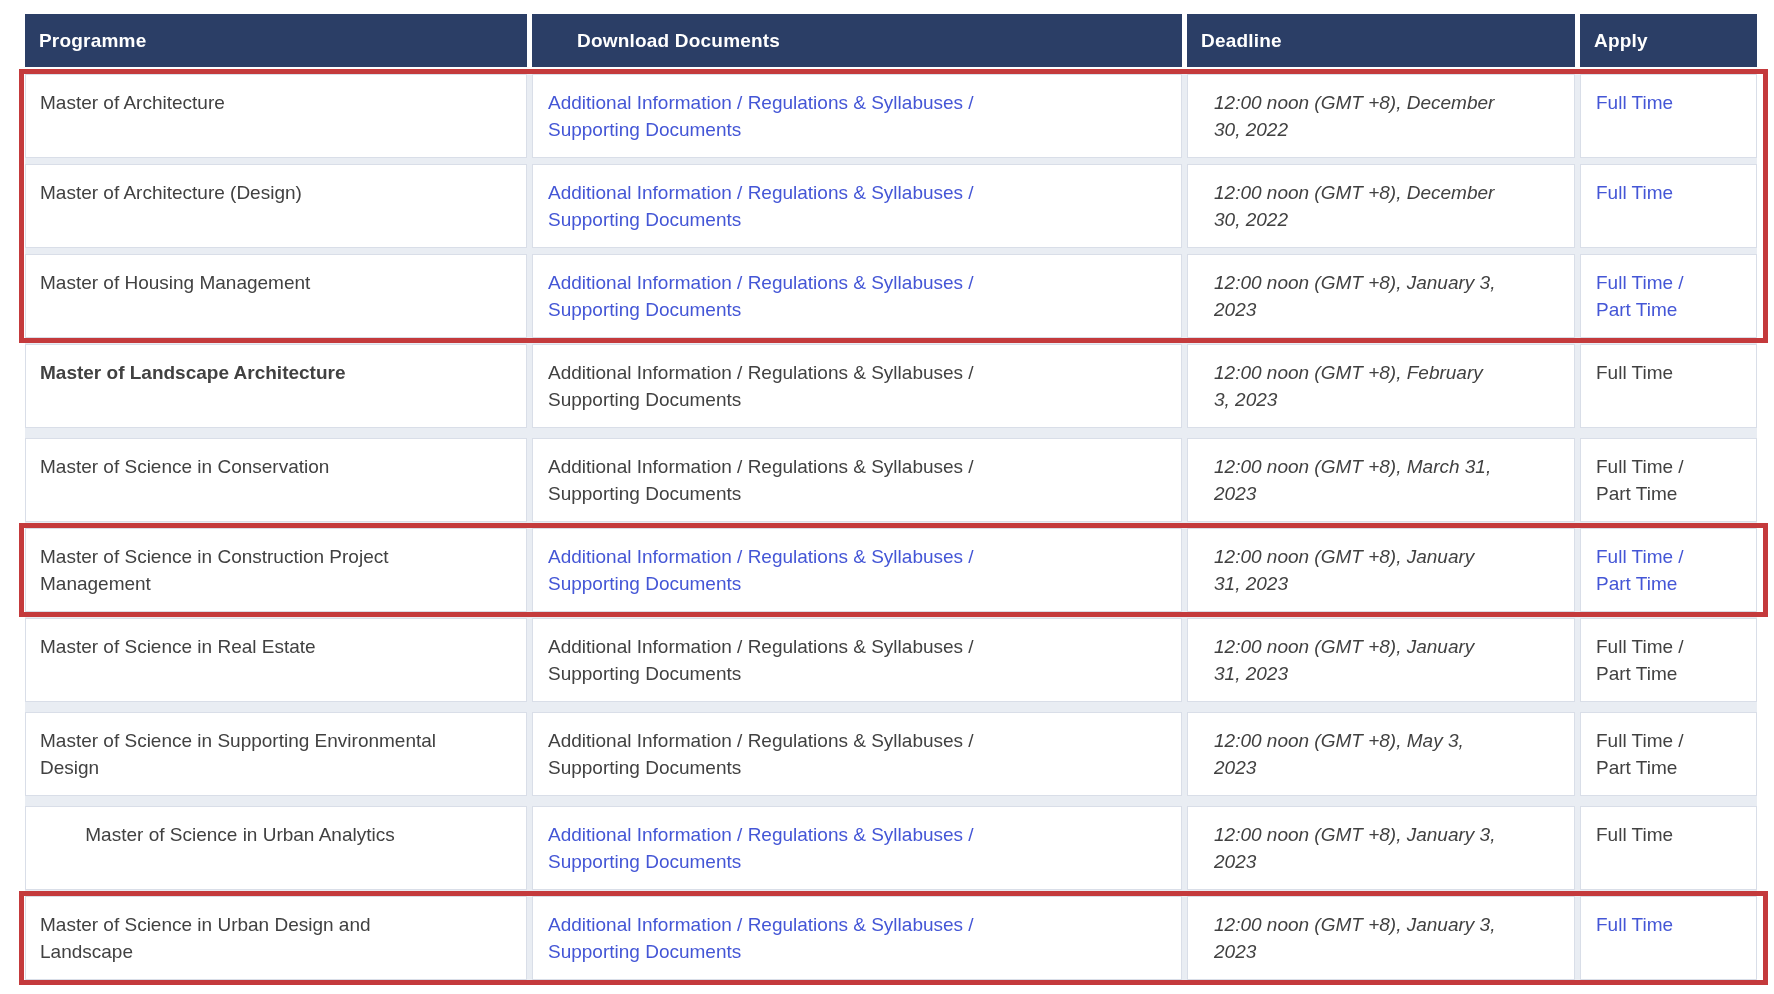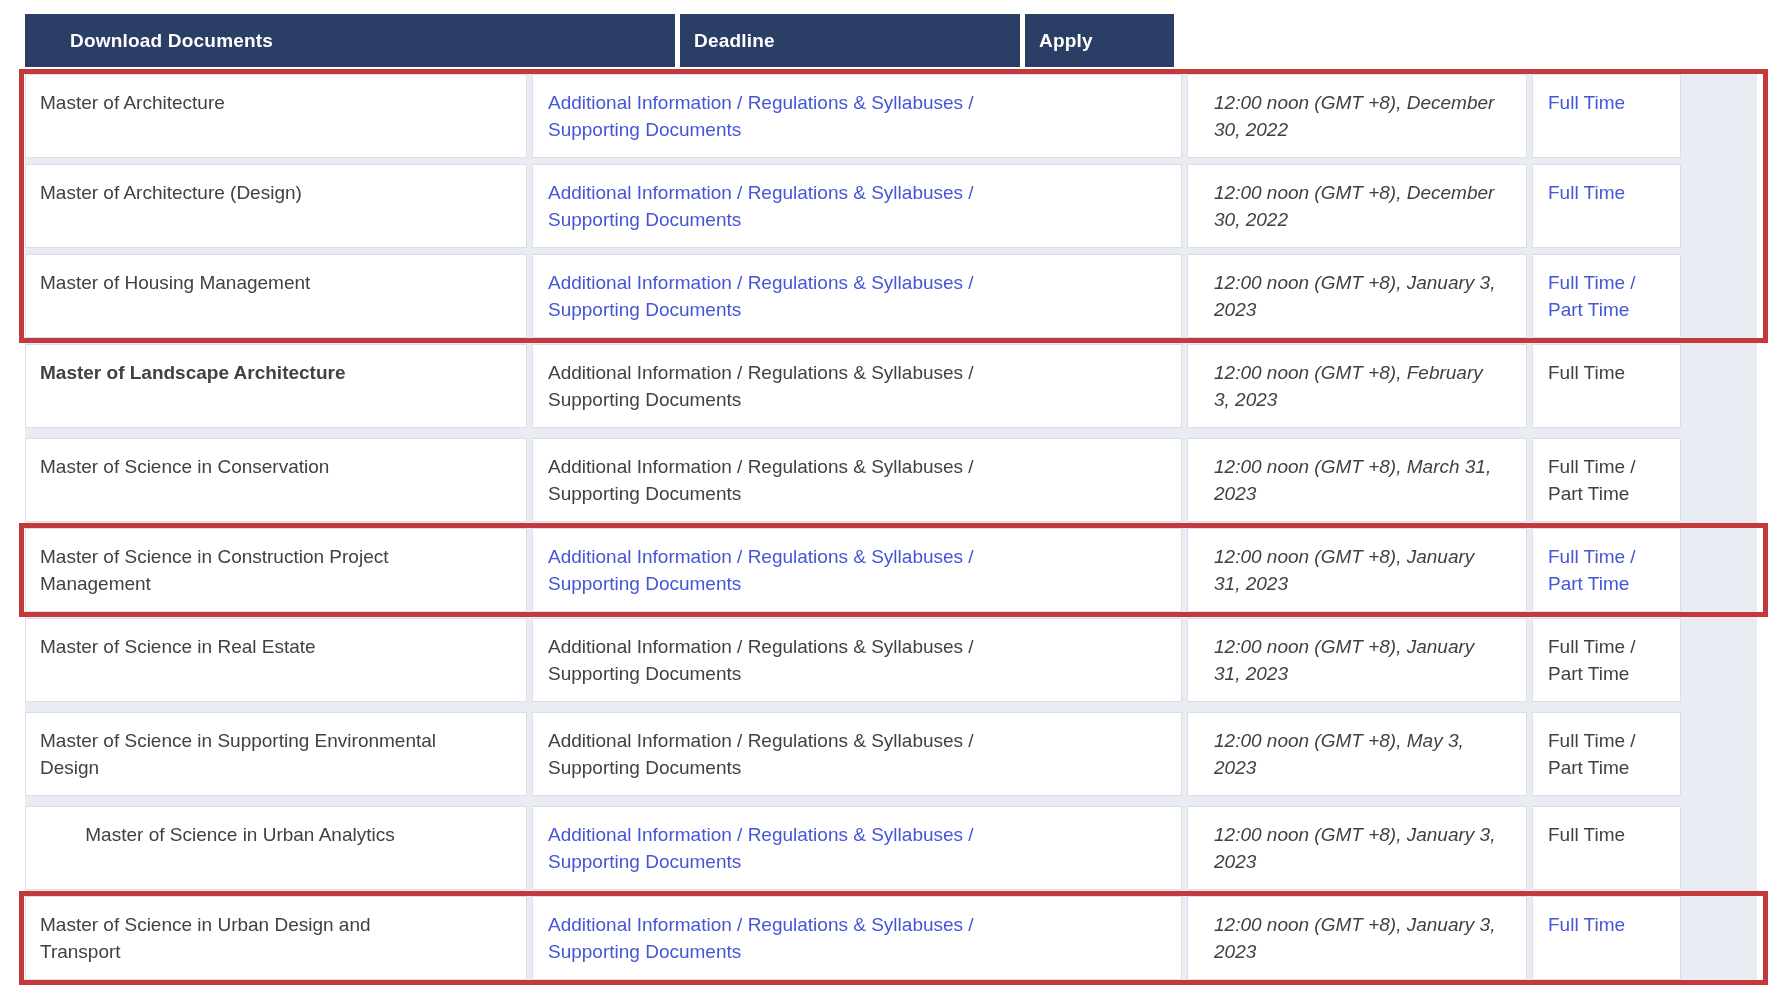--- a/index.html
+++ b/index.html
@@ -7,22 +7,22 @@
   .tbl { width:1732px; margin:14px 0 0 25px; }
 
   .thead { display:flex; gap:5px; margin-bottom:2px; }
   .th {
     background:#2b3e66; color:#ffffff; font-weight:bold; font-size:19px;
     padding:16px 14px 15px 14px; letter-spacing:.2px;
   }
 
   .c1 { width:502px; flex:none; }
   .c2 { width:650px; flex:none;padding-left:45px; }
-  .c3 { width:340px; flex:none; }
-  .c4 { width:149px; flex:none; }
+  .c3 { width:388px; flex:none; }
+  .c4 { width:177px; flex:none; }
 
   .tbody { background:#e9edf3; }
   .tbody > * + * { margin-top:10px; }
   .tbody > * + .hl, .hl + * { margin-top:1px; }
 
   .row { display:flex; gap:5px; background:transparent; }
   .hl {
     border:5px solid #c43a3c;
     margin-left:-6px; margin-right:-11px;
     padding:0 6px 0 1px;
@@ -40,20 +40,21 @@
 
   .lnk { color:#4456d6; text-decoration:none; cursor:pointer; }
   .sep-blue { color:#4456d6; }
   .plain { color:#414141; }
 </style>
 </head>
 <body>
 
 <div class="tbl">
   <div class="thead">
+    <div class="th c1">Programme</div>
     <div class="th c2">Download Documents</div>
     <div class="th c3">Deadline</div>
     <div class="th c4">Apply</div>
   </div>
   <div class="tbody" id="tbody">
       <div class="hl">
         <div class="row">
           <div class="cell c1">
             <span class="prog-text" style="display: block;">Master of Architecture</span>
           </div>
@@ -142,21 +143,21 @@
         </div>
         <div class="cell c2"><span class="lnk">Additional Information</span><span class="sep-blue"> / </span><span class="lnk">Regulations &amp; Syllabuses</span><span class="sep-blue"> / </span><br><span class="lnk">Supporting Documents</span></div>
         <div class="cell c3">
           <span class="dl-text">12:00 noon (GMT +8), January 3, 2023</span>
         </div>
         <div class="cell c4"><span class="plain">Full Time</span></div>
       </div>
       <div class="hl">
         <div class="row">
           <div class="cell c1">
-            <span class="prog-text" style="display: block;">Master of Science in Urban Design and Transport</span>
+            <span class="prog-text" style="display: block;">Master of Science in Urban Design and Landscape</span>
           </div>
           <div class="cell c2"><span class="lnk">Additional Information</span><span class="sep-blue"> / </span><span class="lnk">Regulations &amp; Syllabuses</span><span class="sep-blue"> / </span><br><span class="lnk">Supporting Documents</span></div>
           <div class="cell c3">
             <span class="dl-text">12:00 noon (GMT +8), January 3, 2023</span>
           </div>
           <div class="cell c4"><span class="lnk">Full Time</span></div>
         </div>
       </div>
     </div>
 </div>

